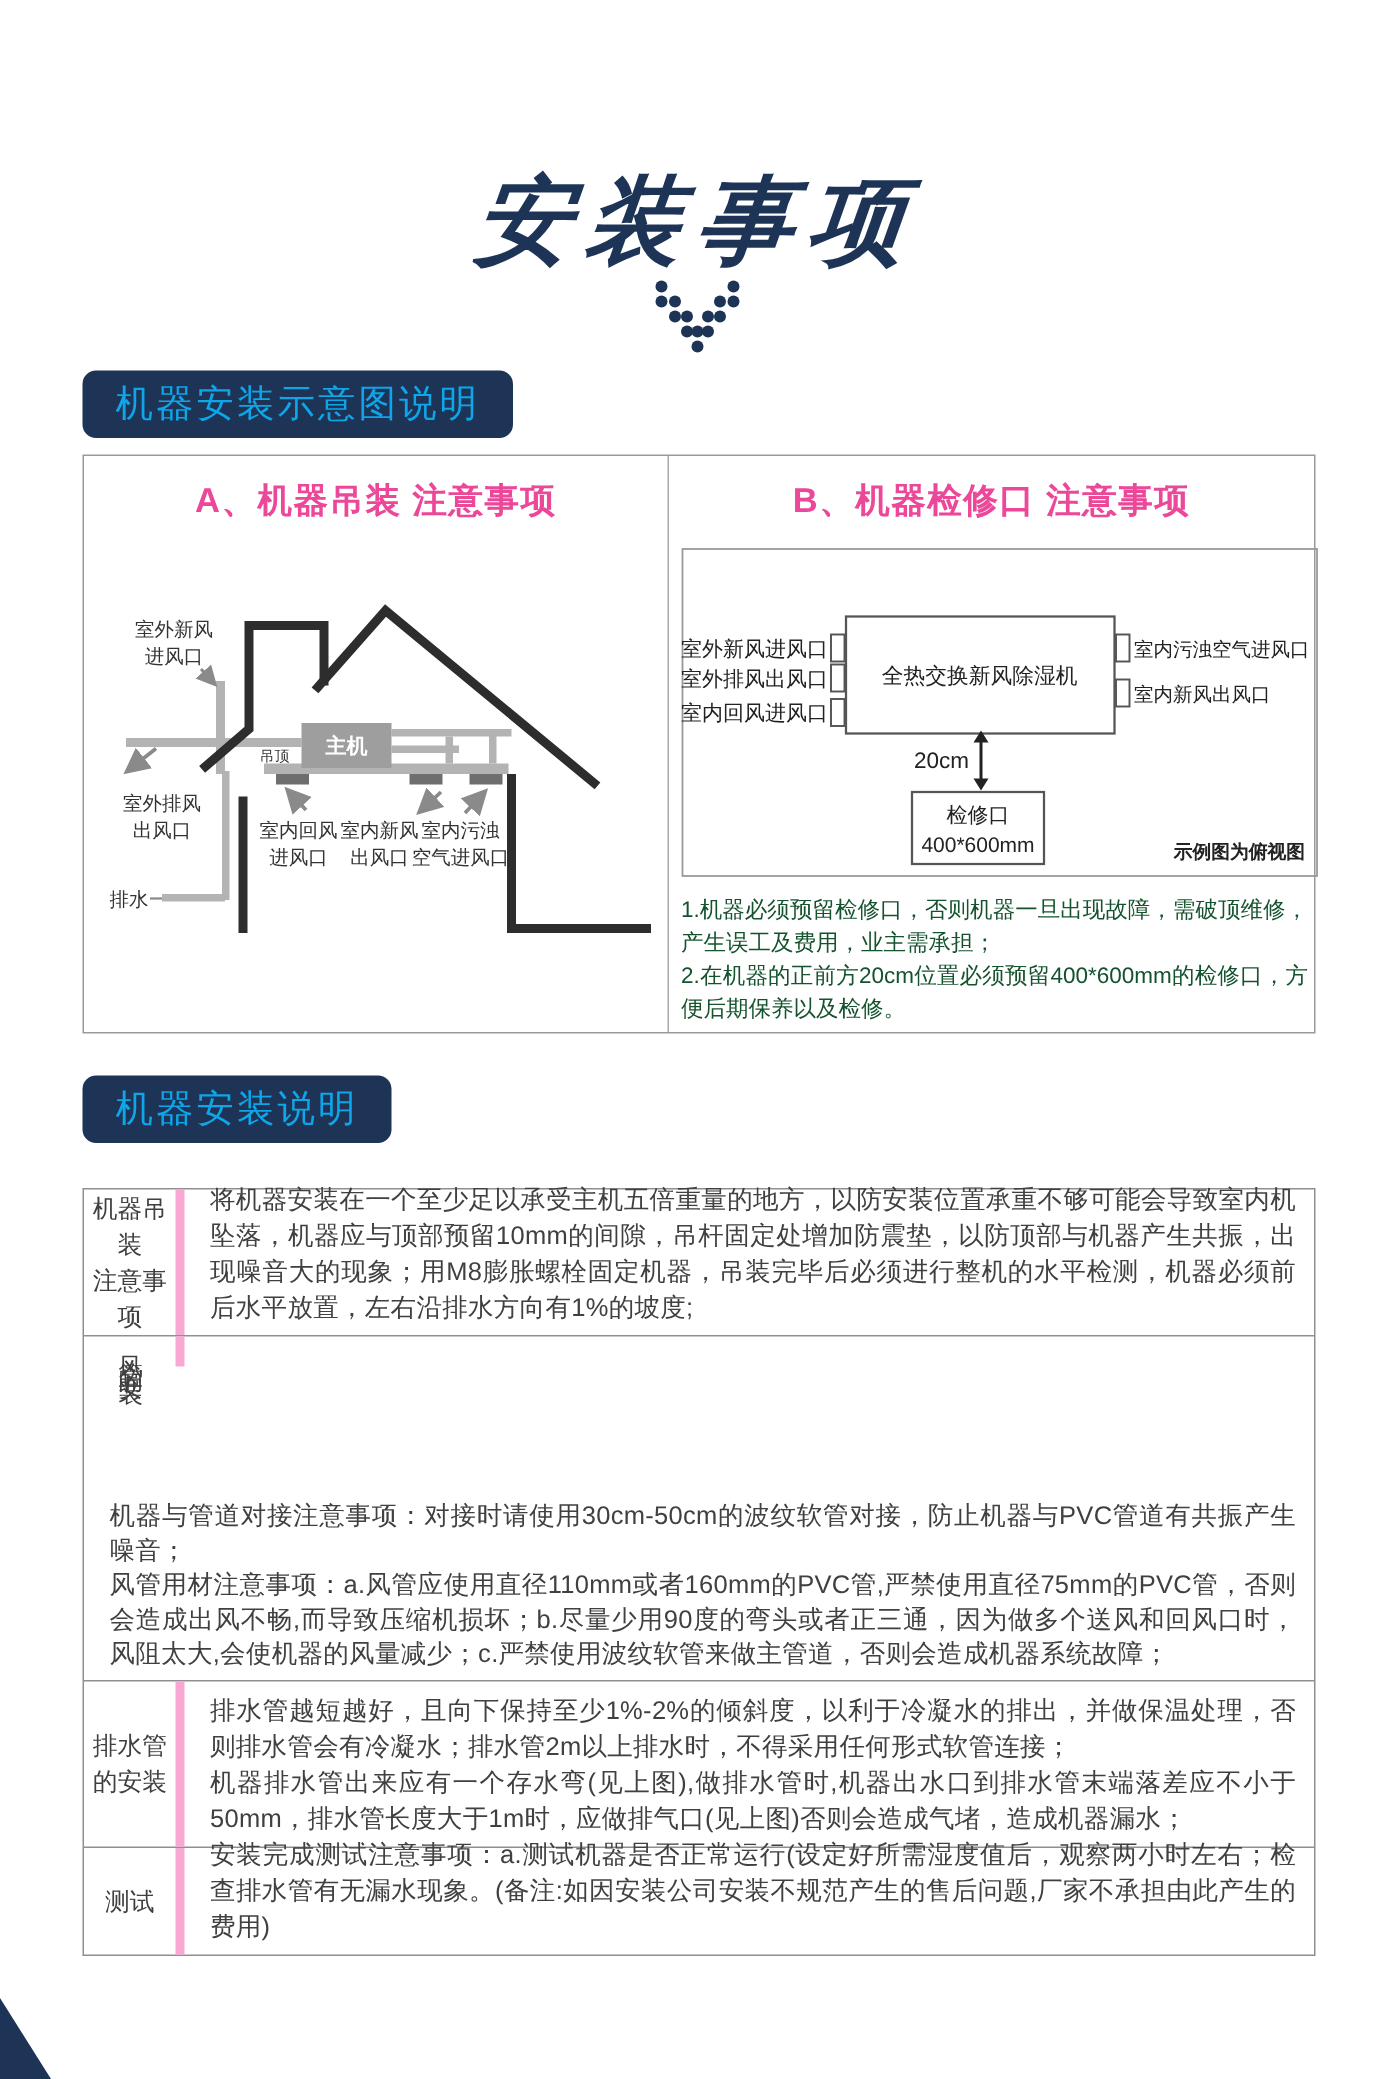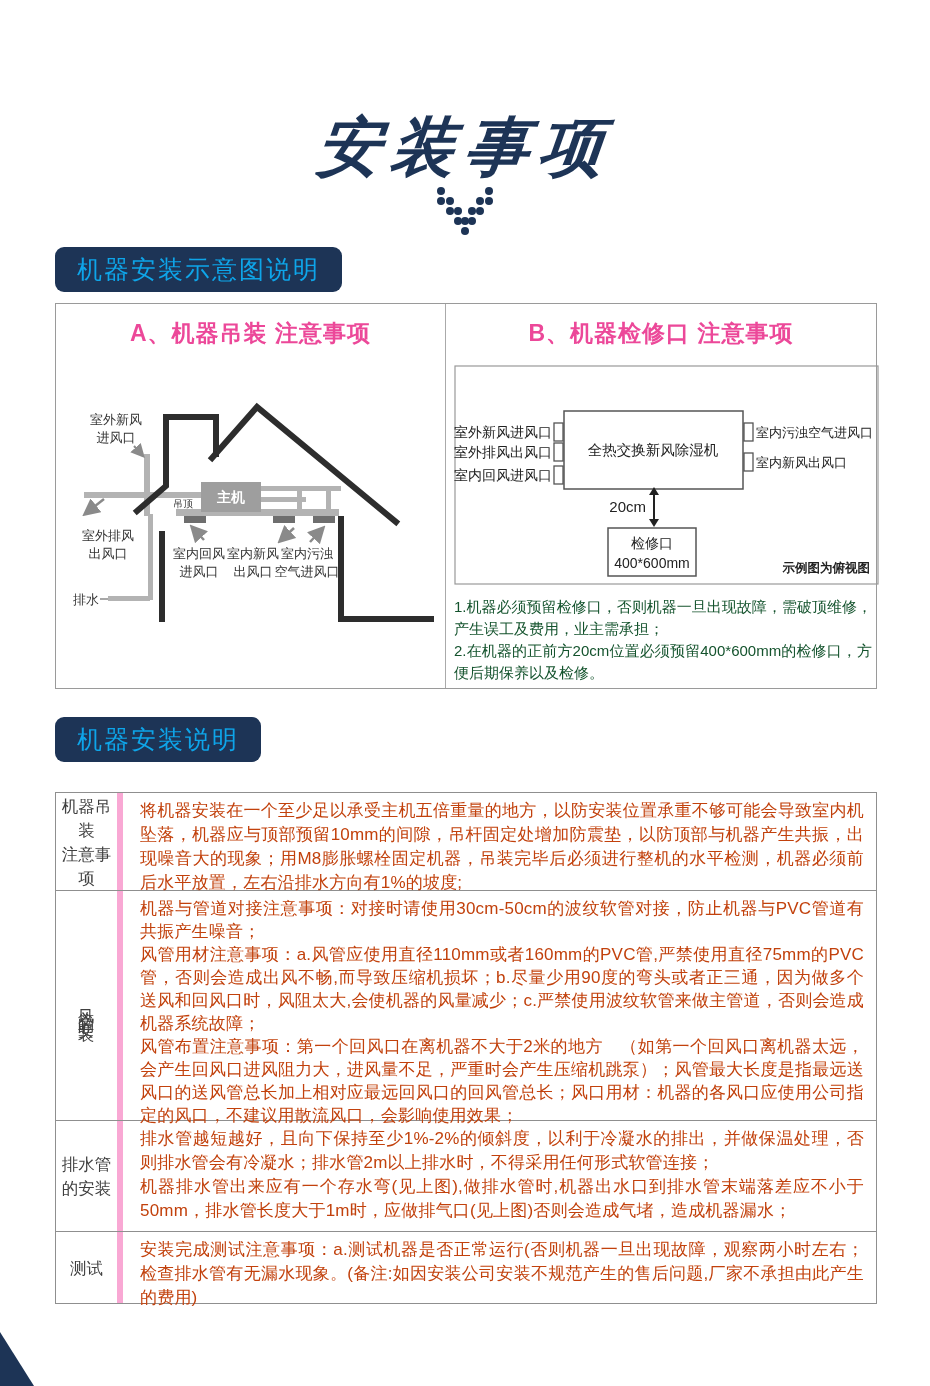--- a/index.html
+++ b/index.html
@@ -40,27 +40,27 @@
     border:1px solid #8f8f8f;
   }
   .trow{ display:flex; border-bottom:1px solid #8f8f8f; }
   .trow:last-child{ border-bottom:none; }
   .tlabel{
     width:67px; min-width:67px; border-right:6px solid #f9a8d4;
     display:flex; align-items:center; justify-content:center;
     text-align:center; font-size:16.5px; color:#3f3f3f; line-height:24px;
   }
   .tcontent{
-    flex:1; display:flex; flex-direction:column; justify-content:flex-start;
+    flex:1; display:flex; flex-direction:column; justify-content:flex-end;
     padding:6px 12px 6px 17px; font-size:17px; line-height:24px;
-    text-align:justify; color:#c2410c; letter-spacing:0.2px;
+    text-align:justify; color:#404040; letter-spacing:0.2px;
   }
   .tcontent p{ margin:0; }
   .row1{ height:98px; }
-  .row2{ height:230px; }
+  .row2{ height:230px;flex-direction:column; }
   .row2 .tcontent{ line-height:23px; }
   .row3{ height:111px; }
   .row4{ height:71px; }
   .pre{ white-space:pre-line; }
   .vertical{ writing-mode:vertical-lr; text-orientation:upright; letter-spacing:4px; }
   .corner-wedge{
     position:absolute; left:0; bottom:0; width:34px; height:54px;
     background:#1d3456; clip-path:polygon(0 0,0 100%,100% 100%);
   }
 </style>
@@ -201,37 +201,36 @@
         <p>将机器安装在一个至少足以承受主机五倍重量的地方，以防安装位置承重不够可能会导致室内机坠落，机器应与顶部预留10mm的间隙，吊杆固定处增加防震垫，以防顶部与机器产生共振，出现噪音大的现象；用M8膨胀螺栓固定机器，吊装完毕后必须进行整机的水平检测，机器必须前后水平放置，左右沿排水方向有1%的坡度;</p>
       </div>
     </div>
     <div class="trow row2">
       <div class="tlabel">
           <span class="vertical">风管的安装</span>
         </div>
       <div class="tcontent">
         <p>机器与管道对接注意事项：对接时请使用30cm-50cm的波纹软管对接，防止机器与PVC管道有共振产生噪音；</p>
         <p>风管用材注意事项：a.风管应使用直径110mm或者160mm的PVC管,严禁使用直径75mm的PVC管，否则会造成出风不畅,而导致压缩机损坏；b.尽量少用90度的弯头或者正三通，因为做多个送风和回风口时，风阻太大,会使机器的风量减少；c.严禁使用波纹软管来做主管道，否则会造成机器系统故障；</p>
-        <p>风管布置注意事项：第一个回风口在离机器不大于2米的地方　（如第一个回风口离机器太远，会产生回风口进风阻力大，进风量不足，严重时会产生压缩机跳泵）；风管最大长度是指最远送风口的送风管总长加上相对应最远回风口的回风管总长；风口用材：机器的各风口应使用公司指定的风口，不建议用散流风口，会影响使用效果；</p>
       </div>
     </div>
     <div class="trow row3">
       <div class="tlabel">
           <span class="pre">排水管
 的安装</span>
         </div>
       <div class="tcontent">
         <p>排水管越短越好，且向下保持至少1%-2%的倾斜度，以利于冷凝水的排出，并做保温处理，否则排水管会有冷凝水；排水管2m以上排水时，不得采用任何形式软管连接；</p>
         <p>机器排水管出来应有一个存水弯(见上图),做排水管时,机器出水口到排水管末端落差应不小于50mm，排水管长度大于1m时，应做排气口(见上图)否则会造成气堵，造成机器漏水；</p>
       </div>
     </div>
     <div class="trow row4">
       <div class="tlabel">
           <span>测试</span>
         </div>
       <div class="tcontent">
-        <p>安装完成测试注意事项：a.测试机器是否正常运行(否则机器一旦出现故障，观察两小时左右；检查排水管有无漏水现象。(备注:如因安装公司安装不规范产生的售后问题,厂家不承担由此产生的费用)</p>
+        <p>安装完成测试注意事项：a.测试机器是否正常运行(设定好所需湿度值后，观察两小时左右；检查排水管有无漏水现象。(备注:如因安装公司安装不规范产生的售后问题,厂家不承担由此产生的费用)</p>
       </div>
     </div>
   </div>
 
   <div class="corner-wedge"></div>
 </div>
 
 </body></html>

